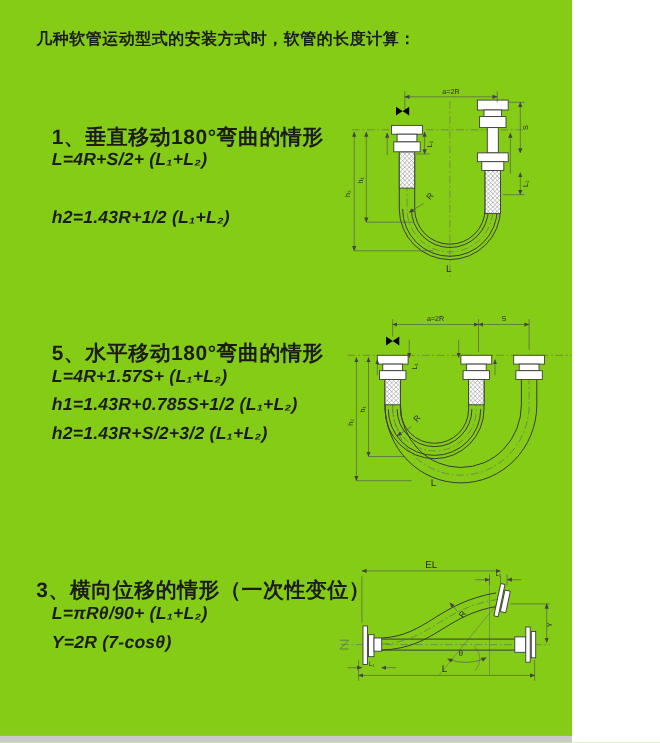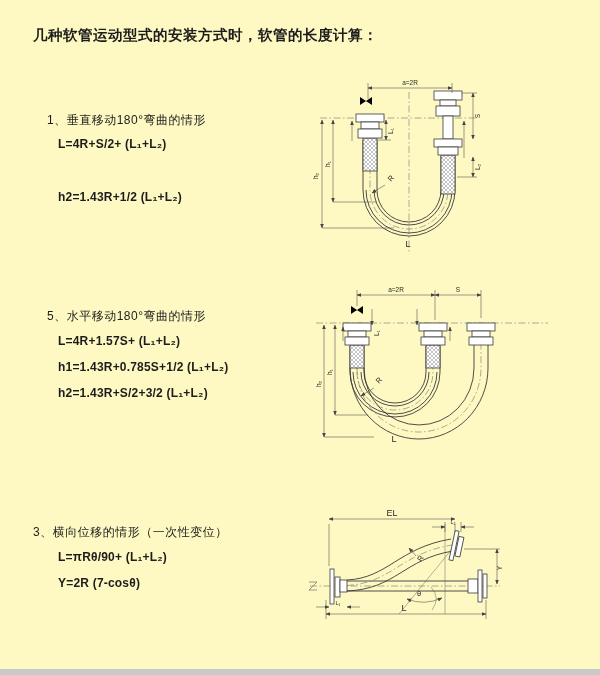--- a/index.html
+++ b/index.html
@@ -1,20 +1,20 @@
 <!DOCTYPE html>
 <html><head>
 <meta charset="utf-8">
 <style>
   html,body{margin:0;padding:0;background:#ffffff;}
-  .page{position:relative;width:600px;height:675px;background:#fef9c3;overflow:hidden;
+  .page{position:relative;width:520px;height:675px;background:#84cc16;overflow:hidden;
         font-family:"Liberation Sans","DejaVu Sans",sans-serif;color:#1c1c1c;}
   .title{position:absolute;left:33px;top:26px;font-size:14.5px;font-weight:700;letter-spacing:.5px;}
-  .heading{position:absolute;font-size:12px;font-weight:400;letter-spacing:.5px;}
-  .formula{position:absolute;left:58px;font-size:12px;font-weight:700;letter-spacing:.2px;white-space:pre;}
+  .heading{position:absolute;font-size:19px;font-weight:700;letter-spacing:.5px;}
+  .formula{position:absolute;left:47px;font-size:16px;font-weight:700;letter-spacing:.2px;white-space:pre;font-style:italic;}
   .diag{position:absolute;}
   svg text{font-family:"Liberation Sans","DejaVu Sans",sans-serif;font-size:6.5px;fill:#2a2a2a;}
   svg .big{font-size:9px;}
   svg .med{font-size:7.5px;}
   .d{stroke:#555;stroke-width:.6;fill:none;}
   .thin{stroke:#666;stroke-width:.5;fill:none;}
   .cl{stroke:#666;stroke-width:.55;fill:none;stroke-dasharray:7 2.5 1.5 2.5;}
   .hose{stroke:#3a3a3a;stroke-width:.9;fill:none;}
   .part rect,.part path{fill:#fff;stroke:#3a3a3a;stroke-width:.8;}
   .braidr{stroke:#3a3a3a;stroke-width:.8;}

